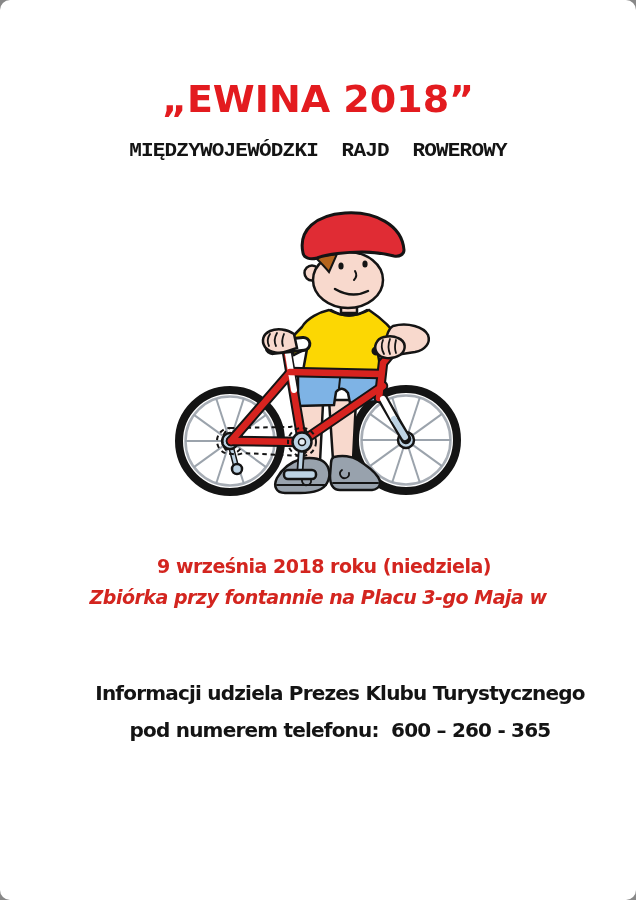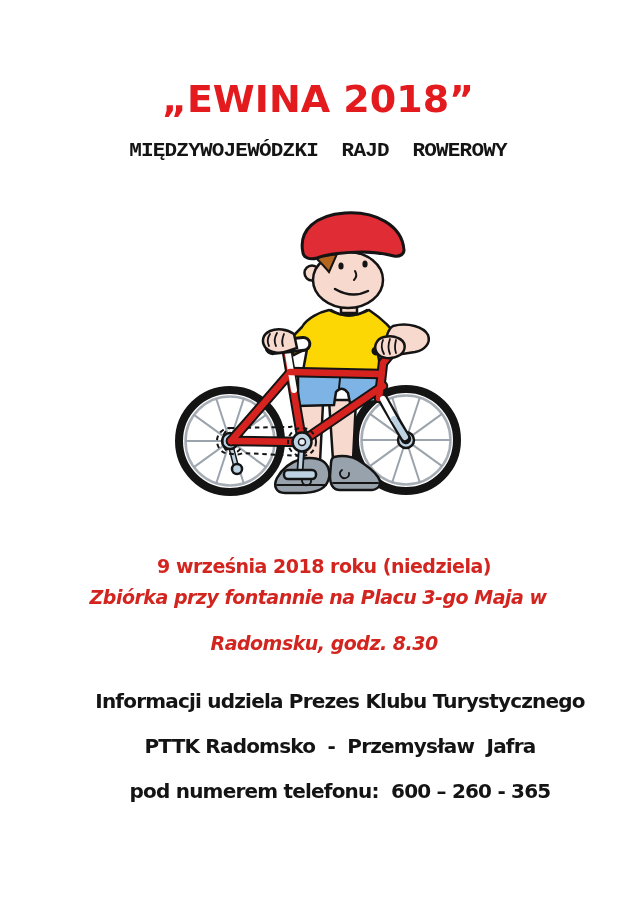--- a/index.html
+++ b/index.html
@@ -17,29 +17,30 @@
     --spoke-gray:#9ba3ac;
     --outline:#141414;
     --hair-brown:#b5651d;
     --paper:#ffffff;
   }
   html,body{margin:0;padding:0;background:#888;}
   .poster{
     position:relative;width:636px;height:900px;margin:0 auto;
     background:var(--paper);overflow:hidden;
     font-family:"DejaVu Sans","Liberation Sans",sans-serif;
+    border-radius:10px;
   }
   .line{position:absolute;left:0;right:0;text-align:center;margin:0;
         font-weight:bold;white-space:pre-wrap;}
   .title{top:80px;font-size:38px;line-height:38px;color:var(--title-red);}
   .subtitle{top:139px;font-size:21px;line-height:24px;letter-spacing:-0.8px;color:var(--text-black);font-family:Liberation Mono, monospace;}
   .red1{top:554px;font-size:19px;line-height:24px;letter-spacing:-0.5px;color:var(--text-red);margin-left:12px;}
   .red2{top:586px;font-size:19px;line-height:23px;letter-spacing:-0.5px;color:var(--text-red);font-style:italic;}
   .contact{position:absolute;top:673px;left:0;right:0;text-align:center;}
-  .contact p{margin:12px;font-weight:bold;font-size:20px;line-height:33px;
+  .contact p{margin:4px;font-weight:bold;font-size:20px;line-height:33px;
              letter-spacing:-0.8px;color:var(--text-black);white-space:pre-wrap;padding-left:44px;}
   .art{position:absolute;left:158px;top:206px;width:312px;height:298px;}
   
   .tire{fill:none;stroke:var(--outline);stroke-width:8;}
   .rim{fill:none;stroke:#a7adb5;stroke-width:2.5;}
   .spoke{stroke:var(--spoke-gray);stroke-width:2;}
   .hub{fill:var(--metal-blue);stroke:var(--outline);stroke-width:2.5;}
   .hub-core{fill:var(--metal-light);stroke:var(--outline);stroke-width:1.5;}
   .dashed{fill:none;stroke:var(--outline);stroke-width:2;stroke-dasharray:4.5 3.8;}
   .skinfill{fill:var(--skin);stroke:var(--outline);stroke-width:2.5;}
@@ -162,21 +163,20 @@
         <path class="skinfill" d="M294,334 C287,329 277,328 270,331 C263,334 261,341 265,347 C270,353 280,354 288,351 L297,348 Z"></path>
         <path class="ink" d="M270,334 q-4,6 -1,12" stroke-width="1.8"></path>
         <path class="ink" d="M277,333 q-4,7 -1,13" stroke-width="1.8"></path>
         <path class="ink" d="M284,334 q-3,7 -1,12" stroke-width="1.8"></path>
       </g>
     </svg>
   </div>
 
   <p class="line red1">9 września 2018 roku (niedziela)</p>
   <p class="line red2"><span>Zbiórka przy fontannie na Placu 3-go Maja w</span><br>
-  <span>Radomsku, godz. 8.30</span></p>
+  </p>
 
   <div class="contact">
     <p>Informacji udziela Prezes Klubu Turystycznego</p>
-    <p>PTTK Radomsko  -  Przemysław  Jafra</p>
     <p>pod numerem telefonu:  600 – 260 - 365</p>
   </div>
 
 </div>
 
 </body></html>

